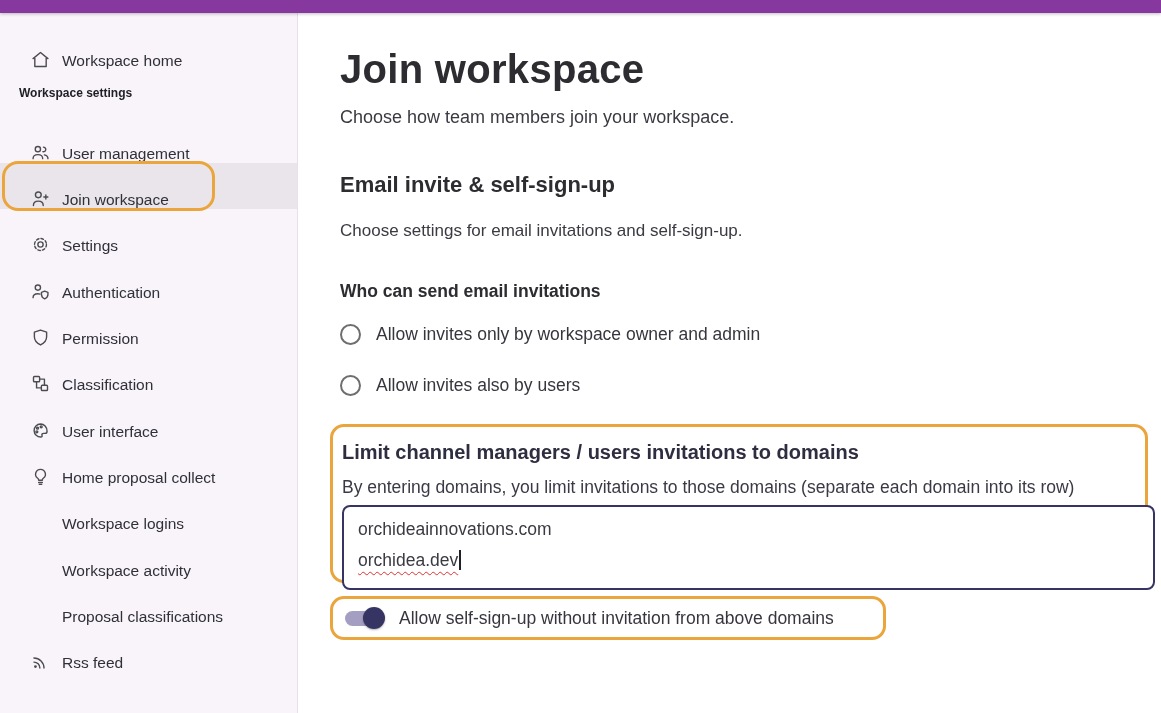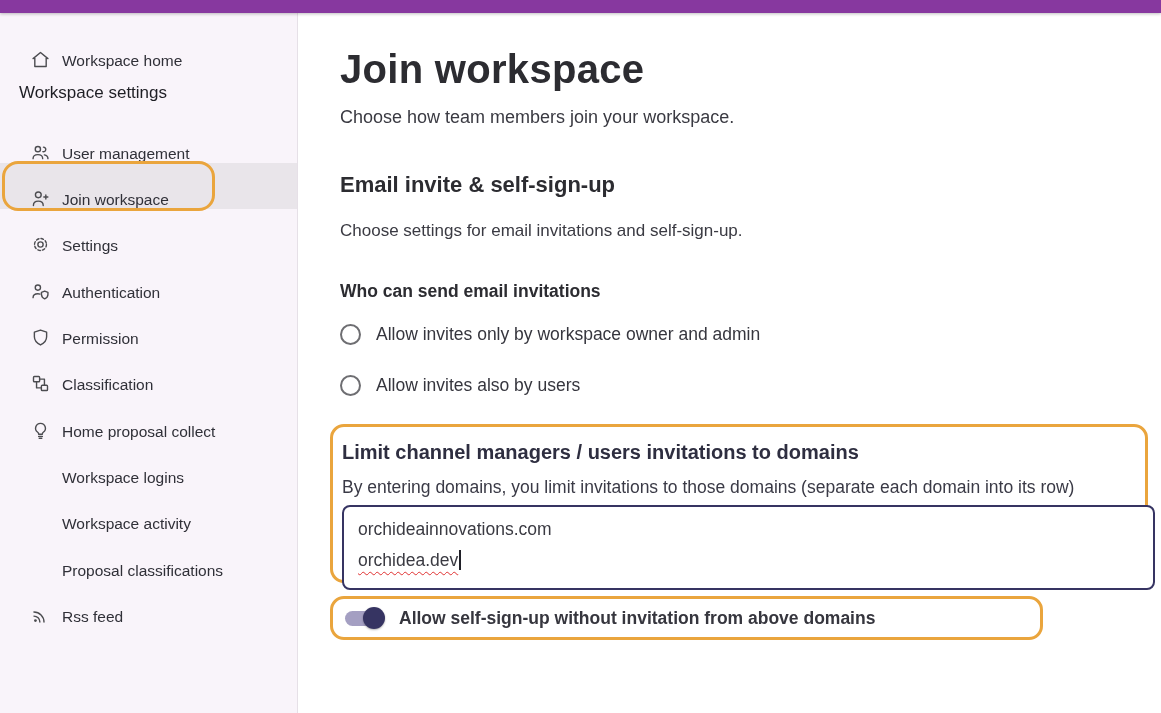--- a/index.html
+++ b/index.html
@@ -15,21 +15,21 @@
   }
   .topbar{height:13px;background:var(--topbar);box-shadow:0 1px 3px rgba(0,0,0,.25);position:relative;z-index:5;}
   .app{display:flex;height:700px;}
 
   
   .sidebar{width:298px;background:var(--sidebarBg);border-right:1px solid var(--divider);padding-top:11px;flex:none;}
   .side-item{height:46.3px;display:flex;align-items:flex-end;padding-left:30px;gap:11px;
     font-size:15.5px;color:#303038;position:relative;cursor:pointer;white-space:nowrap;}
   .side-item .s-icon{width:21px;height:21px;flex:none;color:var(--iconGray);display:flex;align-items:center;justify-content:center;}
   .side-item .s-icon svg{width:21px;height:21px;fill:none;stroke:currentColor;stroke-width:1.6;stroke-linecap:round;stroke-linejoin:round;}
-  .side-header{height:46.3px;display:flex;align-items:center;padding-left:19px;font-weight:normal;font-size:17px;color:#1e1e24;}
+  .side-header{height:46.3px;display:flex;align-items:center;padding-left:19px;font-weight:bold;font-size:12px;color:#1e1e24;}
   .side-item.selected{background:var(--selectedBg);}
   .ring{position:absolute;left:2px;right:82px;top:-2px;bottom:-2px;border:3.5px solid var(--orange);border-radius:16px;pointer-events:none;}
 
   
   main{flex:1;background:#fff;padding:34px 0 0 42px;position:relative;}
   h1{margin:0;font-size:40px;font-weight:700;color:var(--textDark);letter-spacing:.3px;}
   .subtitle{margin:15px 0 0;font-size:18px;color:var(--textBody);}
   h2{margin:44px 0 0;font-size:22px;font-weight:700;color:var(--textDark);}
   .sec-desc{margin:23px 0 0;font-size:17px;}
   h3{margin:40px 0 0;font-size:17.5px;font-weight:700;color:var(--textDark);}
@@ -42,21 +42,21 @@
   .annot-box{border:3px solid var(--orange);border-radius:14px;}
   .box1{margin:28px 0 0 -10px;width:818px;padding:10px 0 0 9px;position:relative;}
   .box-heading{font-size:20px;font-weight:700;color:#2e2e40;padding-top:4px;}
   .box-desc{font-size:17.5px;margin-top:13px;color:#3a3a46;white-space:nowrap;}
   .domains-area{width:813px;height:85px;border:2px solid var(--indigo);border-radius:8px;background:#fff;
     margin:7px 0 -10px;padding:7px 14px;font-size:17.5px;line-height:31px;color:#3a3a42;cursor:text;position:relative;z-index:2;}
   .misspell{text-decoration-line:underline;text-decoration-style:wavy;text-decoration-color:var(--squiggle);
     text-decoration-thickness:1px;text-underline-offset:5px;}
   .caret{display:inline-block;width:1.5px;height:20px;background:#202028;vertical-align:-4px;margin-left:1px;}
 
-  .box2{margin:13px 0 0 -10px;width:713px;height:44px;display:flex;align-items:center;gap:14px;padding-left:12px;font-size:17.5px;color:#36363e;font-weight:bold;}
+  .box2{margin:13px 0 0 -10px;width:556px;height:44px;display:flex;align-items:center;gap:14px;padding-left:12px;font-size:17.5px;color:#36363e;}
   .toggle{width:37px;height:15px;border-radius:8px;background:var(--track);position:relative;flex:none;cursor:pointer;margin-right:3px;}
   .toggle .thumb{position:absolute;right:-3px;top:50%;transform:translateY(-50%);width:22px;height:22px;border-radius:50%;
     background:var(--indigo);box-shadow:0 1px 2px rgba(0,0,0,.3);}
 </style>
 </head>
 <body>
 
 <div class="topbar"></div>
 
 <div class="app">
@@ -125,20 +125,31 @@
               <rect x="4" y="4" width="7" height="6" rx="1"></rect>
               <rect x="13" y="14" width="7" height="6" rx="1"></rect>
               <path d="M7.5 10v7h5.5M11 7h5.5v7"></path>
             </svg>
           </span>
           <span>Classification</span>
         </div>
         <div class="side-item">
           <span class="s-icon">
             <svg viewBox="0 0 24 24">
+              <path d="M12 4.5a7.5 7.5 0 1 0 .4 15c1.2 0 1.7-.8 1.3-1.8-.5-1.3.3-2.4 1.7-2.4h1.8c1.4 0 2.3-1 2.3-2.5C19.5 8 16.1 4.5 12 4.5z"></path>
+              <circle cx="8.6" cy="9.3" r="1.1"></circle>
+              <circle cx="12.8" cy="7.8" r="1.1"></circle>
+              <circle cx="7.8" cy="13.5" r="1.1"></circle>
+            </svg>
+          </span>
+          <span>User interface</span>
+        </div>
+        <div class="side-item">
+          <span class="s-icon">
+            <svg viewBox="0 0 24 24">
               <path d="M12 3.8a5.6 5.6 0 0 1 3.2 10.2c-.8.6-1.1 1.3-1.1 2.2h-4.2c0-.9-.3-1.6-1.1-2.2A5.6 5.6 0 0 1 12 3.8zM9.9 18.8h4.2M10.6 21h2.8"></path>
             </svg>
           </span>
           <span>Home proposal collect</span>
         </div>
         <div class="side-item">
           <span class="s-icon"></span>
           <span>Workspace logins</span>
         </div>
         <div class="side-item">

